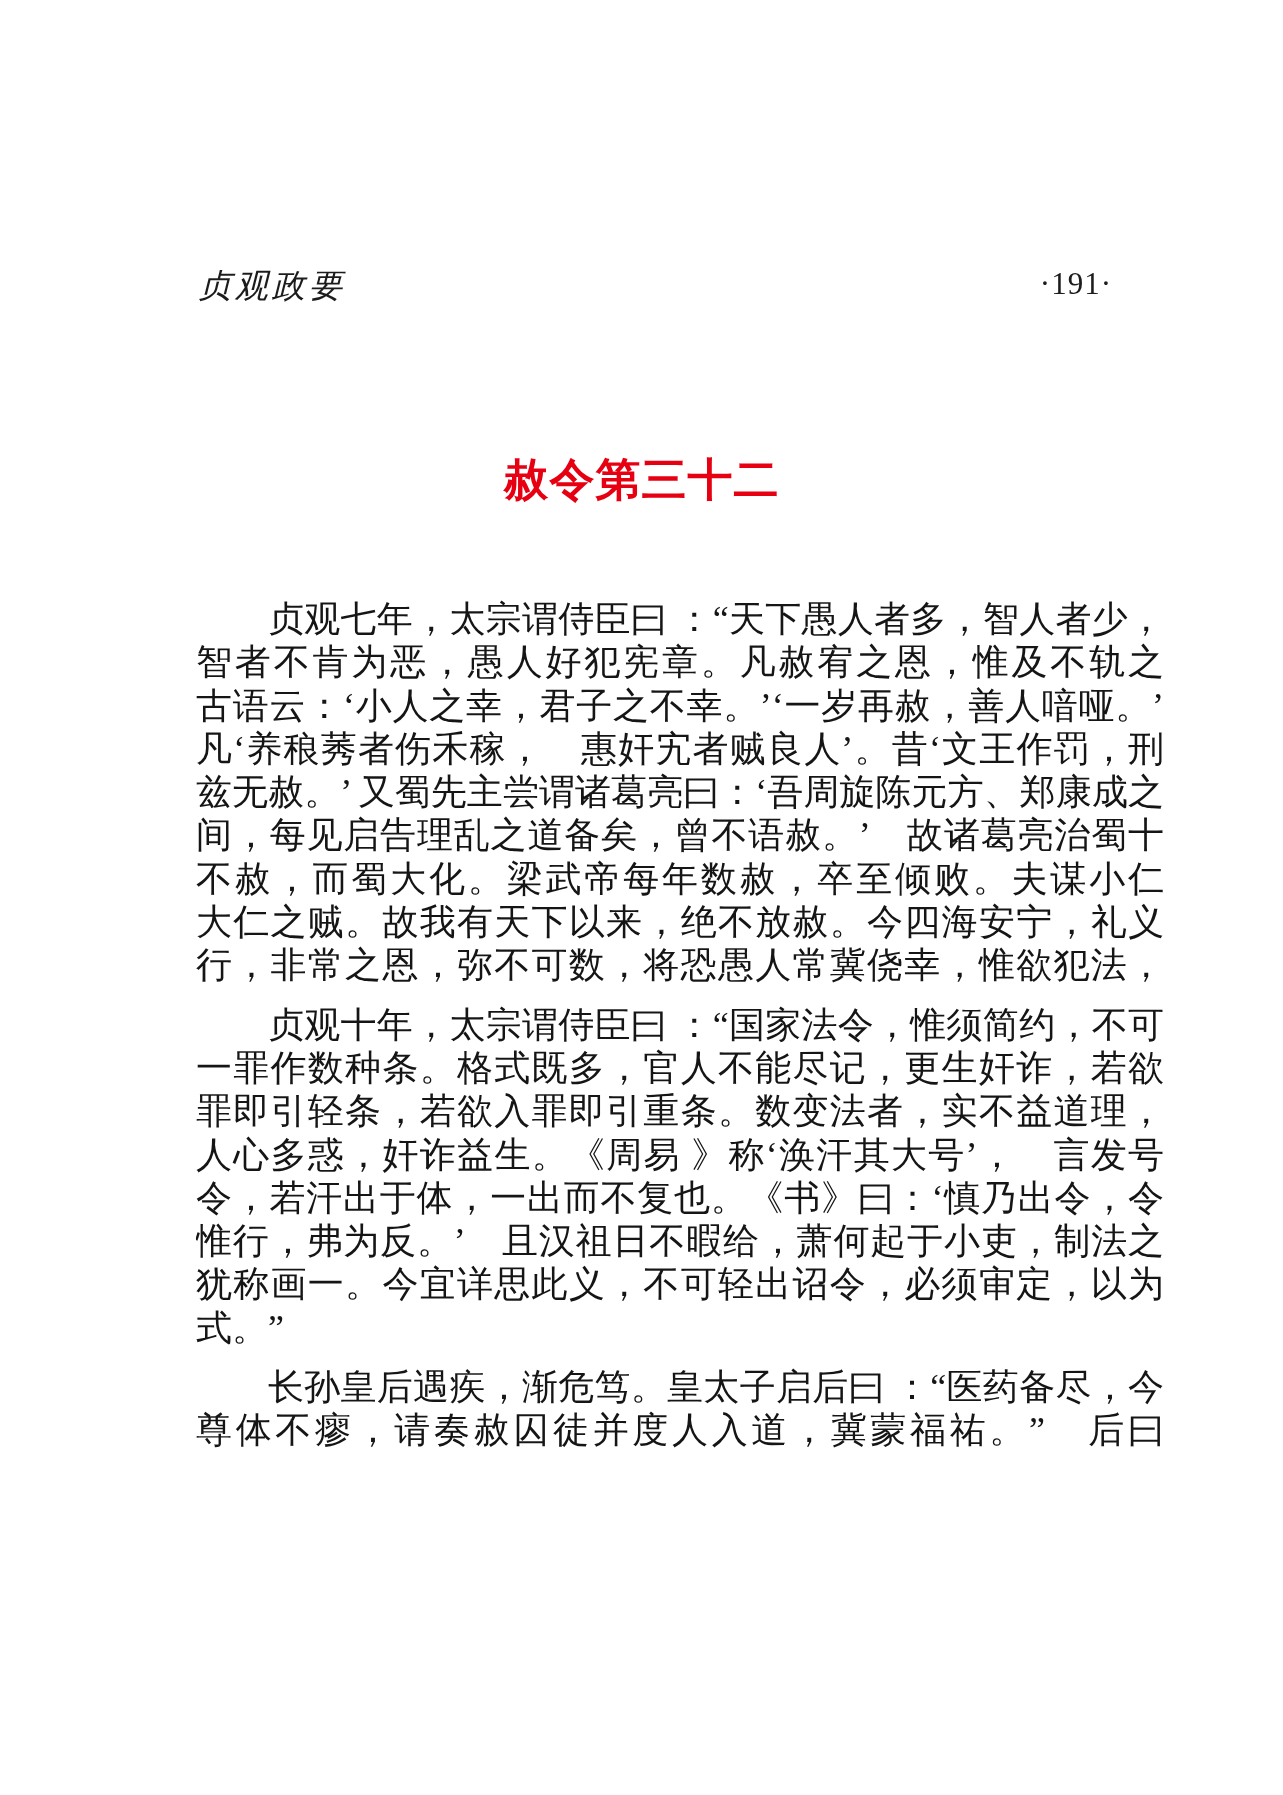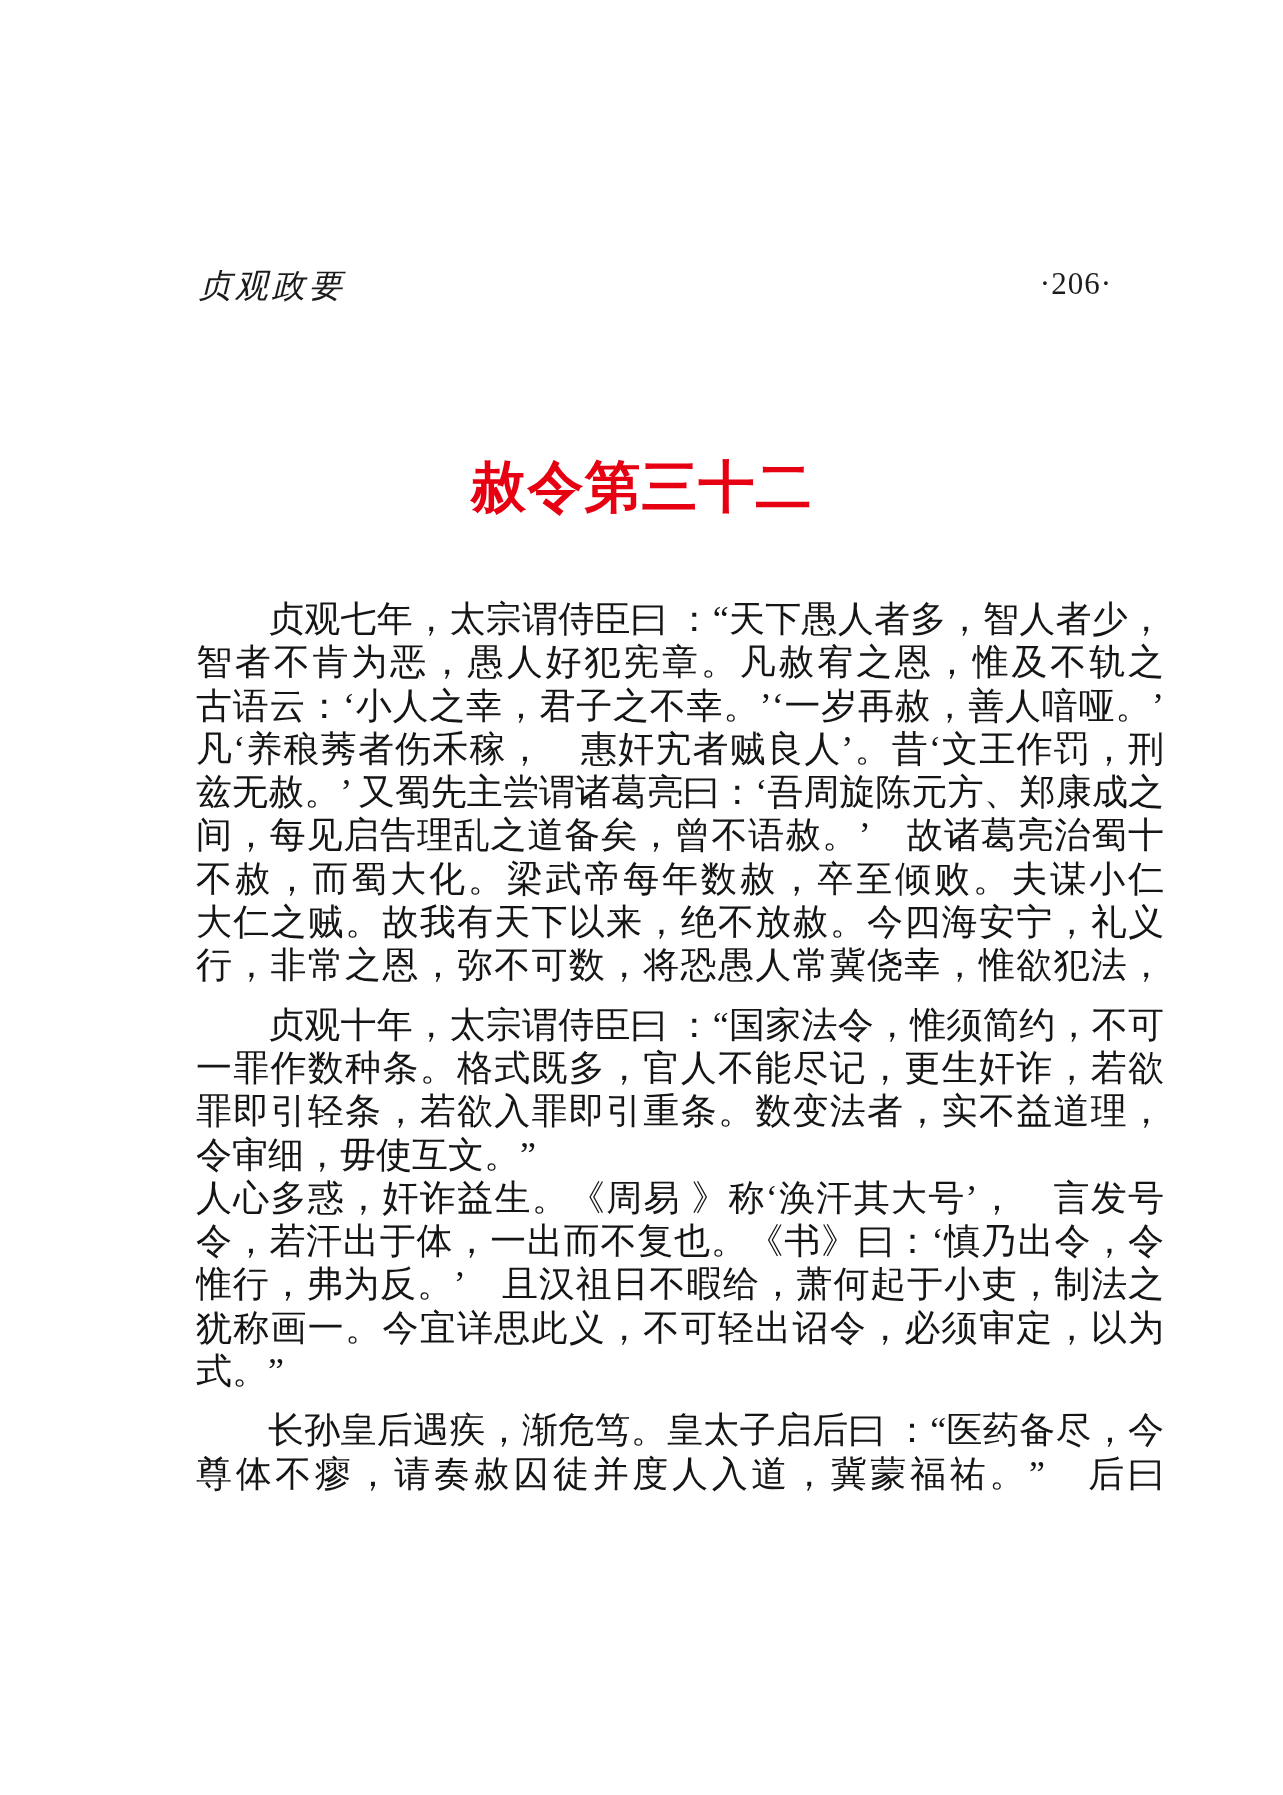--- a/index.html
+++ b/index.html
@@ -36,21 +36,21 @@
     white-space: nowrap;
   }
   .chapter-title {
     position: absolute;
     left: 0;
     width: 100%;
     top: 450px;
     text-align: center;
     font-family: "Liberation Sans", "DejaVu Sans", sans-serif;
     font-weight: bold;
-    font-size: 56px;
+    font-size: 45px;
     letter-spacing: 1px;
     white-space: nowrap;
   }
   .body-text {
     position: absolute;
     left: 196px;
     top: 582px;
     width: 968px;
     font-size: 36px;
     line-height: 43.3px;
@@ -70,41 +70,40 @@
     text-align: left;
   }
 </style>
 </head>
 <body>
 
 <div class="page">
 
   <div class="header-book-title">贞观政要</div>
 
-  <div class="header-page-number">·206·</div>
+  <div class="header-page-number">·191·</div>
 
   <div class="chapter-title" style="color: rgb(230, 0, 18);">赦令第三十二</div>
 
   <div class="body-text" style="color: rgb(21, 21, 21);">
       <div class="paragraph">
         <div class="line indent">贞观七年，太宗谓侍臣曰 ：“天下愚人者多，智人者少，</div>
         <div class="line">智者不肯为恶，愚人好犯宪章。凡赦宥之恩，惟及不轨之辈。</div>
         <div class="line">古语云：‘小人之幸，君子之不幸。’‘一岁再赦，善人喑哑。’</div>
         <div class="line">凡‘养稂莠者伤禾稼，　惠奸宄者贼良人’。昔‘文王作罚，刑</div>
         <div class="line">兹无赦。’ 又蜀先主尝谓诸葛亮曰：‘吾周旋陈元方、郑康成之</div>
         <div class="line">间，每见启告理乱之道备矣，曾不语赦。’　故诸葛亮治蜀十年</div>
         <div class="line">不赦，而蜀大化。梁武帝每年数赦，卒至倾败。夫谋小仁者，</div>
         <div class="line">大仁之贼。故我有天下以来，绝不放赦。今四海安宁，礼义兴</div>
         <div class="line">行，非常之恩，弥不可数，将恐愚人常冀侥幸，惟欲犯法，不</div>
       </div>
       <div class="paragraph">
         <div class="line indent">贞观十年，太宗谓侍臣曰 ：“国家法令，惟须简约，不可</div>
         <div class="line">一罪作数种条。格式既多，官人不能尽记，更生奸诈，若欲出</div>
         <div class="line">罪即引轻条，若欲入罪即引重条。数变法者，实不益道理，宜</div>
-        <div class="line short">令审细，毋使互文。”</div>
       </div>
       <div class="paragraph">
         <div class="line">人心多惑，奸诈益生。《周易 》称‘涣汗其大号’，　言发号施</div>
         <div class="line">令，若汗出于体，一出而不复也。《书》曰：‘慎乃出令，令出</div>
         <div class="line">惟行，弗为反。’　且汉祖日不暇给，萧何起于小吏，制法之后，</div>
         <div class="line">犹称画一。今宜详思此义，不可轻出诏令，必须审定，以为永</div>
         <div class="line short">式。”</div>
       </div>
       <div class="paragraph">
         <div class="line indent">长孙皇后遇疾，渐危笃。皇太子启后曰 ：“医药备尽，今</div>

